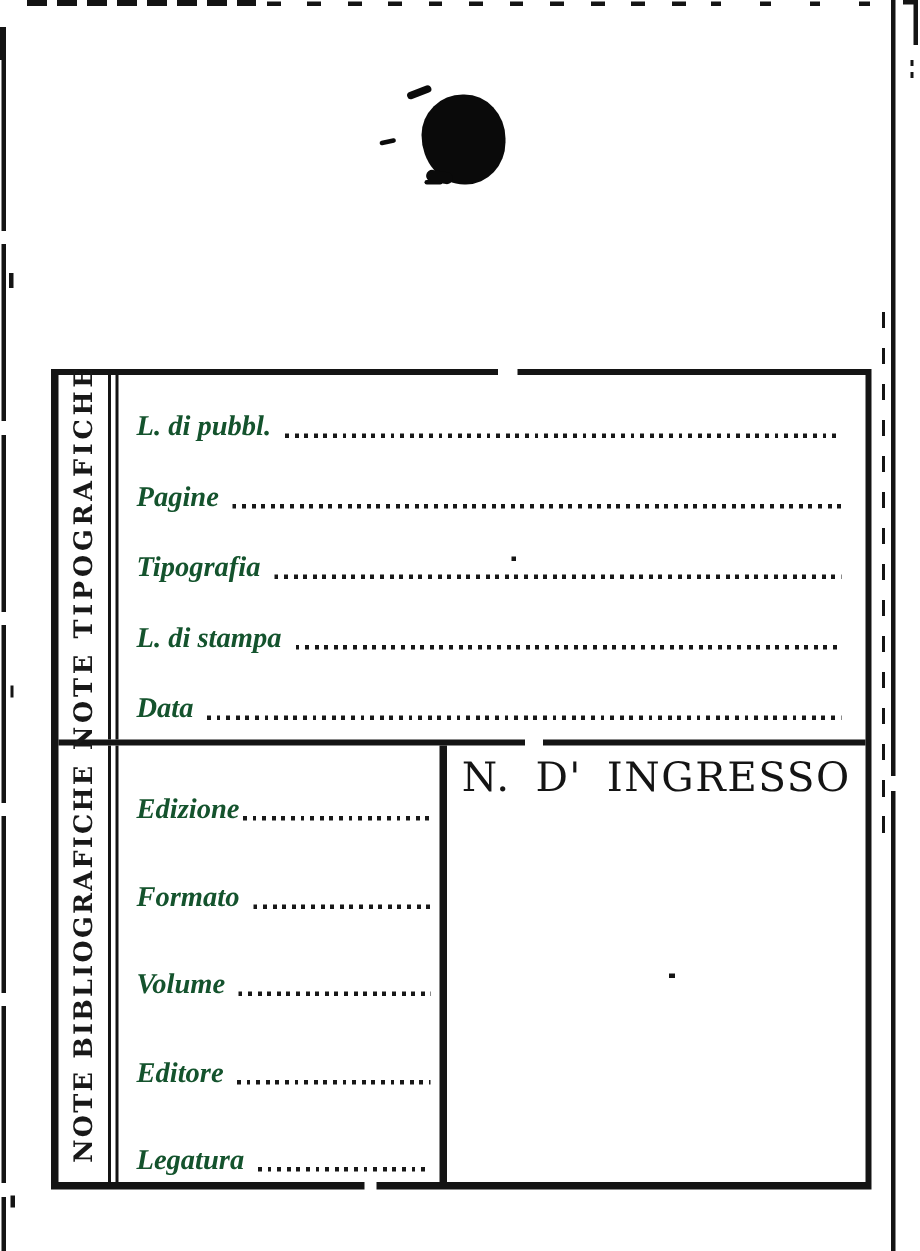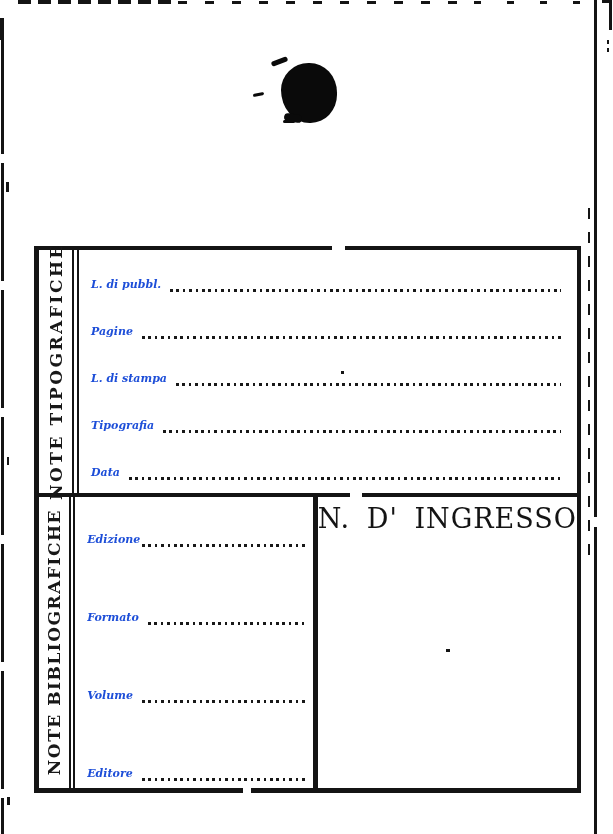--- a/index.html
+++ b/index.html
@@ -51,24 +51,24 @@
   .s1{height:243px;}
   .s2{height:295px;border-top:4px solid #141414;}
   .side{width:33px;display:flex;align-items:center;justify-content:center;}
   .vlabel{writing-mode:vertical-rl;transform:rotate(180deg);
     font-weight:700;font-size:17px;white-space:nowrap;color:#181818;}
   .s1 .vlabel{letter-spacing:2.5px;}
   .s2 .vlabel{letter-spacing:1.5px;}
   .dbl{width:7px;box-sizing:border-box;border-left:2px solid #141414;border-right:2px solid #141414;}
   .content{flex:1;display:flex;flex-direction:column;box-sizing:border-box;}
   .s1 .content{padding:25px 16px 10px 12px;justify-content:space-between;}
-  .s2 .fields{width:238px;flex:none;padding:33px 6px 4px 12px;justify-content:space-between;}
+  .s2 .fields{width:214px;flex:none;padding:33px 6px 4px 12px;justify-content:space-between;}
   .row{height:20px;display:flex;align-items:flex-end;}
-  .flabel{font-style:italic;font-weight:700;font-size:11px;line-height:20px;
-    color:#1d4ed8;white-space:nowrap;}
+  .flabel{font-style:italic;font-weight:700;font-size:19px;line-height:20px;
+    color:#14532d;white-space:nowrap;font-family:Liberation Serif, serif;}
   .dots{flex:1;height:3px;margin:0 0 3px 9px;
     background:repeating-linear-gradient(90deg,#181818 0 2.6px,transparent 2.6px 6.4px);}
   .row-edizione .dots{margin-left:2px;}
   .vdivider{width:5px;background:#141414;}
   .ingresso{flex:1;box-sizing:border-box;padding-top:6px;text-align:center;}
   .ingresso-title{font-size:27px;letter-spacing:1px;word-spacing:7px;color:#141414;white-space:nowrap;}
   
   .notch-top{left:332px;top:244px;width:13px;height:8px;background:#fff;}
   .notch-mid{left:350px;top:491px;width:12px;height:7px;background:#fff;}
   .notch-bot{left:243px;top:787px;width:8px;height:8px;background:#fff;}
@@ -108,25 +108,25 @@
     <div class="content">
       <div class="row">
         <span class="flabel">L. di pubbl.</span>
         <span class="dots"></span>
       </div>
       <div class="row">
         <span class="flabel">Pagine</span>
         <span class="dots"></span>
       </div>
       <div class="row">
-        <span class="flabel">L. di stampa</span>
+        <span class="flabel">Tipografia</span>
         <span class="dots"></span>
       </div>
       <div class="row">
-        <span class="flabel">Tipografia</span>
+        <span class="flabel">L. di stampa</span>
         <span class="dots"></span>
       </div>
       <div class="row">
         <span class="flabel">Data</span>
         <span class="dots"></span>
       </div>
     </div>
   </div>
 
   <div class="section s2">
@@ -144,20 +144,24 @@
         <span class="dots"></span>
       </div>
       <div class="row">
         <span class="flabel">Volume</span>
         <span class="dots"></span>
       </div>
       <div class="row">
         <span class="flabel">Editore</span>
         <span class="dots"></span>
       </div>
+      <div class="row">
+        <span class="flabel">Legatura</span>
+        <span class="dots"></span>
+      </div>
     </div>
     <div class="vdivider"></div>
     <div class="ingresso">
       <span class="ingresso-title">N. D' INGRESSO</span>
     </div>
   </div>
 
 </div>
 
 <div class="abs notch-top"></div>

